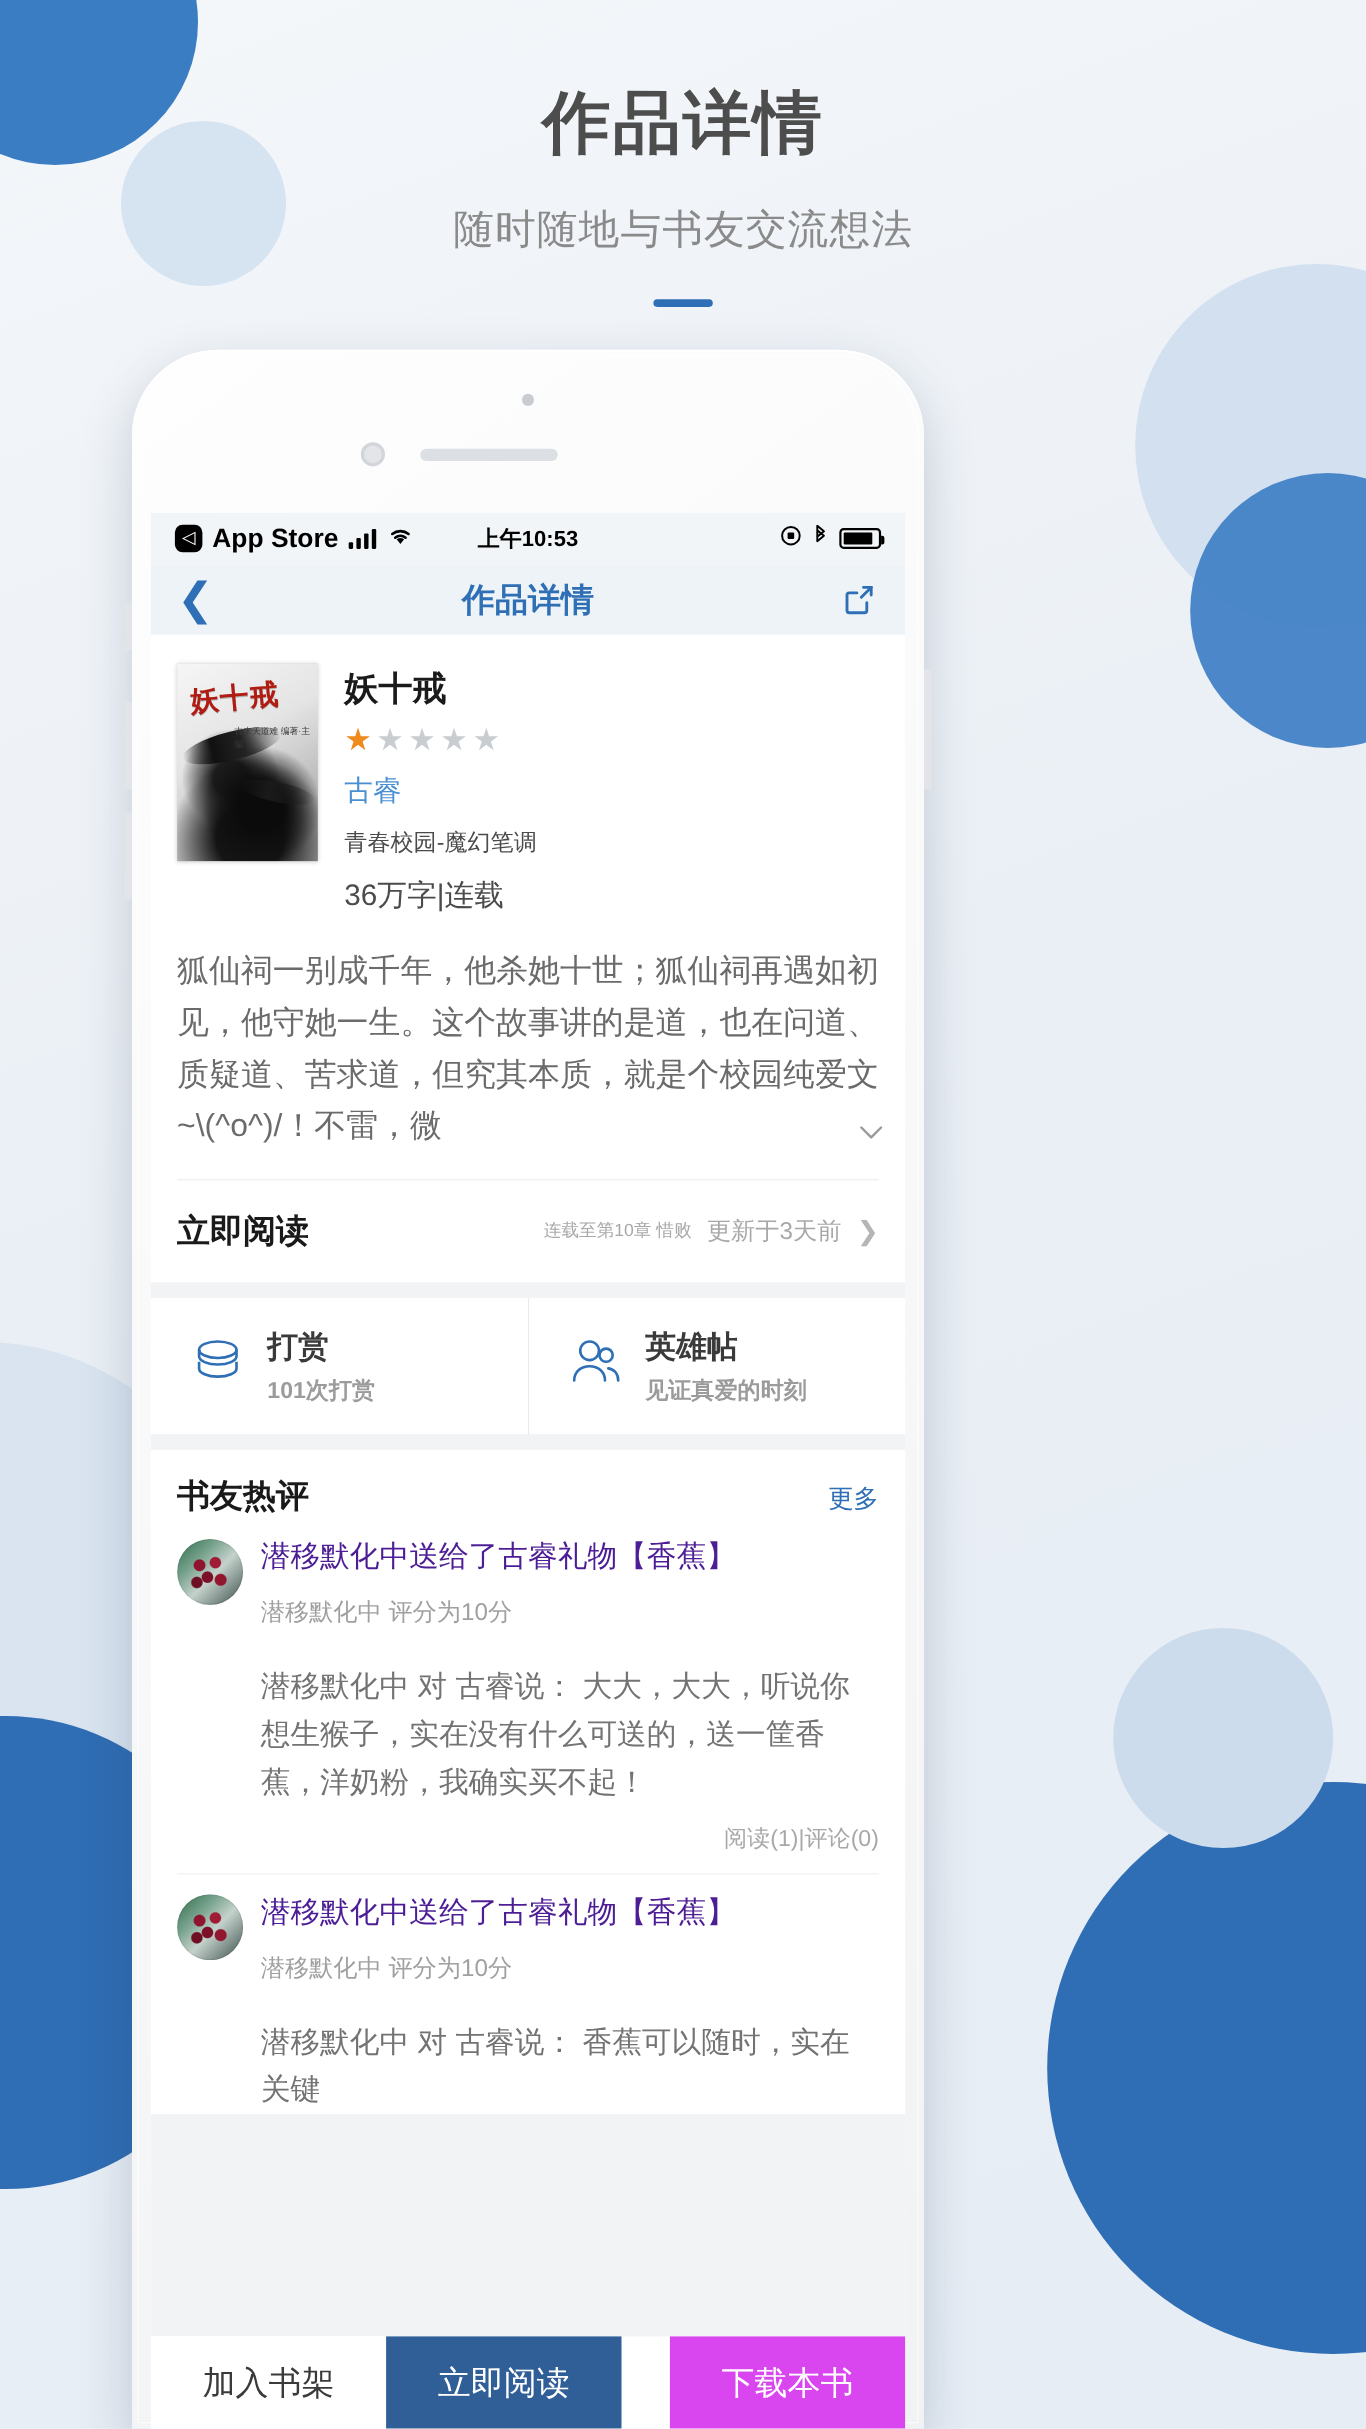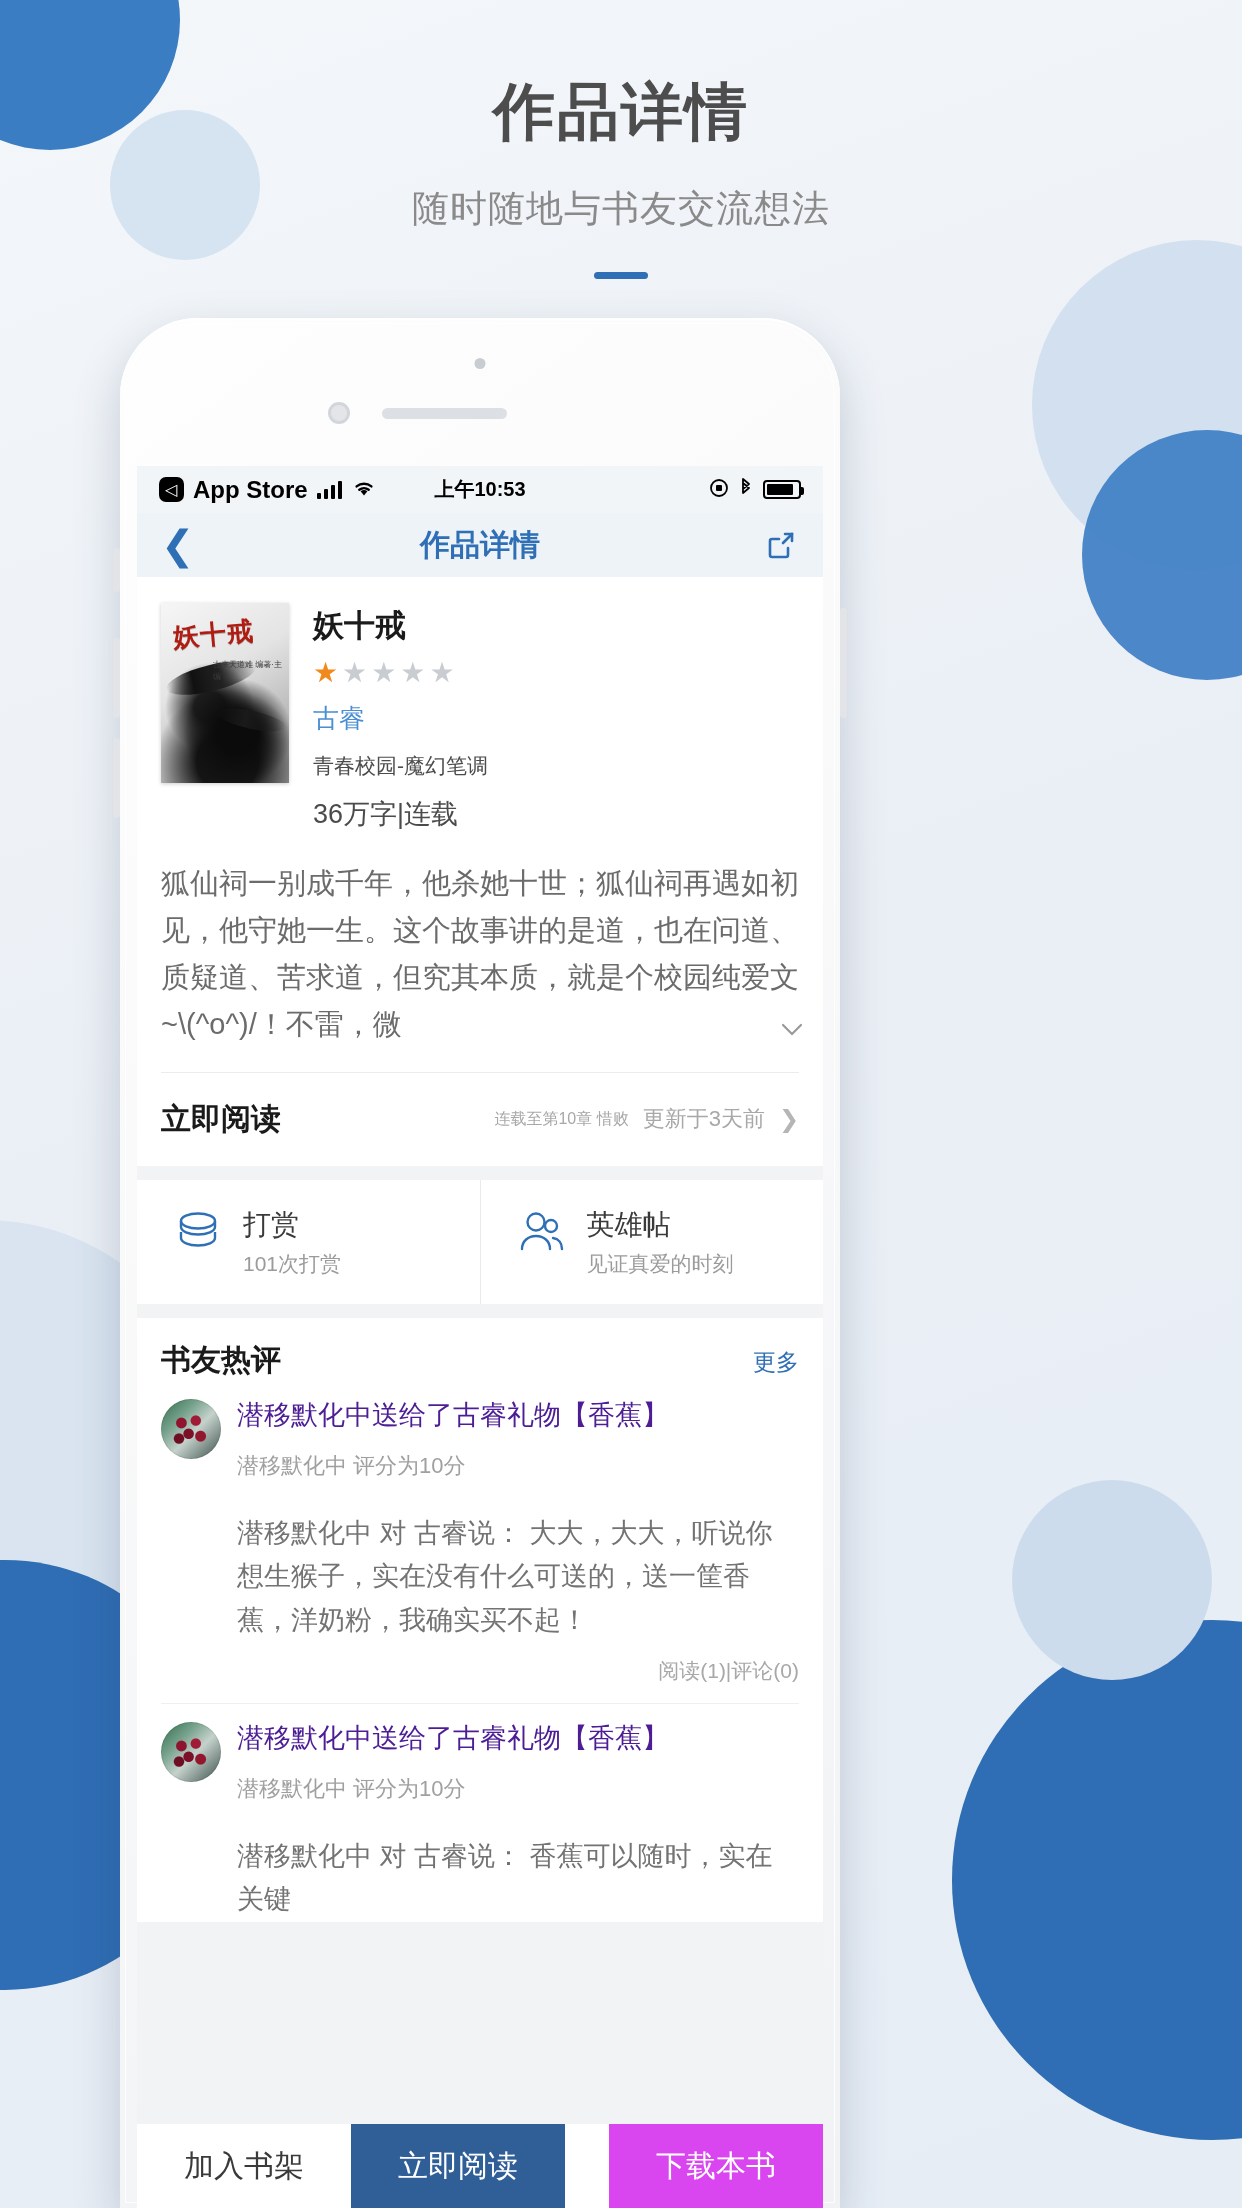--- a/index.html
+++ b/index.html
@@ -134,22 +134,22 @@
 
   .catalog { display:flex; align-items:center; padding:26px 24px; gap:14px; }
   .catalog-label { font-size:30px; font-weight:bold; color:#1a1a1a; }
   .catalog-chapter { margin-left:auto; font-size:16px; color:#a8a8a8; }
   .catalog-update { font-size:22px; color:#a8a8a8; }
   .catalog-arrow { font-size:24px; color:#b5b5b5; }
 
   .gap { height:14px; background:#f2f3f5; }
 
   .actions { display:flex; background:#fff; }
-  .action { flex:1; display:flex; align-items:flex-start; gap:18px;
-            padding:26px 0 26px 34px; }
+  .action { flex:1; display:flex; align-items:center; gap:18px;
+            padding:26px 0 26px 34px;font-weight:bold; }
   .action + .action { border-left:1px solid #eaeaea; }
   .action-txt .t { font-size:28px; color:#3a3a3a; }
   .action-txt .s { font-size:21px; color:#9b9b9b; margin-top:6px; }
 
   .comments { background:#fff; padding:22px 24px 0 24px; }
   .comments-head { display:flex; align-items:baseline; }
   .comments-title { font-size:30px; font-weight:bold; color:#1a1a1a; }
   .comments-more { margin-left:auto; font-size:23px; color:#2f6fb5; }
 
   .comment { padding:18px 0 0 0; display:flex; gap:16px; }

